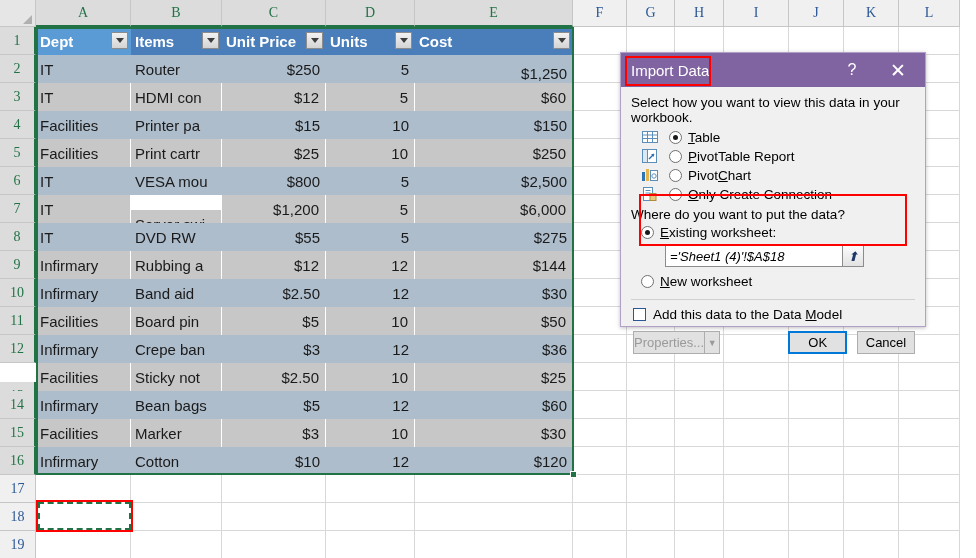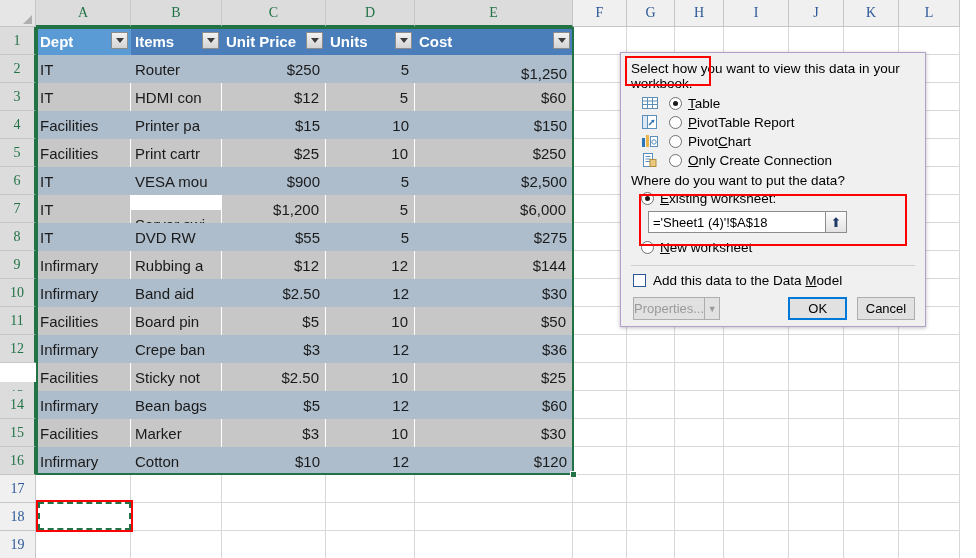--- a/index.html
+++ b/index.html
@@ -158,21 +158,21 @@
   .radio.on::after {
     content: ""; position: absolute; left: 3px; top: 3px;
     width: 5px; height: 5px; border-radius: 50%; background: #1a1a1a;
   }
   .opt-label { font-size: 13.5px; color: #000; white-space: nowrap; }
   .u { text-decoration: underline; }
 
   .dlg-prompt2 { font-size: 13.5px; color: #000; margin-top: 3px; }
 
   .ref-row { display: flex; align-items: center; height: 20px; margin-left: 10px; }
-  .ref-input-row { display: flex; align-items: center; margin-left: 17px; margin-top: 3px; }
+  .ref-input-row { display: flex; align-items: center; margin-left: 34px; margin-top: 3px; font-style: italic; }
   .ref-input {
     width: 178px; height: 22px; border: 1px solid #8c8c8c; background: #fff;
     font-size: 13px; padding: 0 4px; color: #000;
     font-family: "Liberation Sans", sans-serif;
     display: flex; align-items: center;
   }
   .ref-btn {
     width: 22px; height: 22px; margin-left: -1px;
     background: linear-gradient(#fcfcfc,#e2e2e2); border: 1px solid #8c8c8c;
     display: flex; align-items: center; justify-content: center;
@@ -423,21 +423,21 @@
         <div class="tcell band-dark num" style="left: 222px; top: 111px; width: 104px; height: 28px;">$15</div>
         <div class="tcell band-dark num" style="left: 326px; top: 111px; width: 89px; height: 28px;">10</div>
         <div class="tcell band-dark num" style="left: 415px; top: 111px; width: 158px; height: 28px;">$150</div>
         <div class="tcell band-light txt vsep" style="left: 36px; top: 139px; width: 95px; height: 28px;">Facilities</div>
         <div class="tcell band-light txt vsep" style="left: 131px; top: 139px; width: 91px; height: 28px;">Print cartr</div>
         <div class="tcell band-light num vsep" style="left: 222px; top: 139px; width: 104px; height: 28px;">$25</div>
         <div class="tcell band-light num vsep" style="left: 326px; top: 139px; width: 89px; height: 28px;">10</div>
         <div class="tcell band-light num vsep" style="left: 415px; top: 139px; width: 158px; height: 28px;">$250</div>
         <div class="tcell band-dark txt" style="left: 36px; top: 167px; width: 95px; height: 28px;">IT</div>
         <div class="tcell band-dark txt" style="left: 131px; top: 167px; width: 91px; height: 28px;">VESA mou</div>
-        <div class="tcell band-dark num" style="left: 222px; top: 167px; width: 104px; height: 28px;">$900</div>
+        <div class="tcell band-dark num" style="left: 222px; top: 167px; width: 104px; height: 28px;">$800</div>
         <div class="tcell band-dark num" style="left: 326px; top: 167px; width: 89px; height: 28px;">5</div>
         <div class="tcell band-dark num" style="left: 415px; top: 167px; width: 158px; height: 28px; text-align: center;">$2,500</div>
         <div class="tcell band-light txt vsep" style="left: 36px; top: 195px; width: 95px; height: 28px;">IT</div>
         <div class="tcell band-light txt vsep" style="left: 131px; top: 210px; width: 91px; height: 28px;">Server swi</div>
         <div class="tcell band-light num vsep" style="left: 222px; top: 195px; width: 104px; height: 28px;">$1,200</div>
         <div class="tcell band-light num vsep" style="left: 326px; top: 195px; width: 89px; height: 28px;">5</div>
         <div class="tcell band-light num vsep" style="left: 415px; top: 195px; width: 158px; height: 28px;">$6,000</div>
         <div class="tcell band-dark txt" style="left: 36px; top: 223px; width: 95px; height: 28px;">IT</div>
         <div class="tcell band-dark txt" style="left: 131px; top: 223px; width: 91px; height: 28px;">DVD RW</div>
         <div class="tcell band-dark num" style="left: 222px; top: 223px; width: 104px; height: 28px;">$55</div>
@@ -487,20 +487,25 @@
 
     <div class="sel-outline" style="left:36px; top:27px; width:538px; height:448px;"></div>
     <div class="fill-handle" style="left:570px; top:471px;"></div>
 
     <div class="ants" id="ants-cell" style="left:38px; top:502px; width:93px; height:28px;"></div>
     <div class="hl-red" style="left:36px; top:500px; width:97px; height:32px;"></div>
   </div>
 
   <div class="dialog" style="left:620px; top:52px; width:306px; height:275px;">
 
+    <div class="dlg-title">
+      <span class="dlg-title-text">Import Data</span>
+      <span class="dlg-help">?</span>
+      <span class="dlg-close">✕</span>
+    </div>
     <div class="hl-red" style="left:4px; top:3px; width:86px; height:30px;"></div>
 
     <div class="dlg-body">
       <div class="dlg-prompt">Select how you want to view this data in your workbook.</div>
 
       <div class="opt-row">
         <span class="opt-icon">
           <svg width="18" height="16" viewBox="0 0 18 16">
             <rect x="1.5" y="2.5" width="15" height="11" fill="#fff" stroke="#5b8fb9"></rect>
             <line x1="1.5" y1="6" x2="16.5" y2="6" stroke="#5b8fb9"></line>

